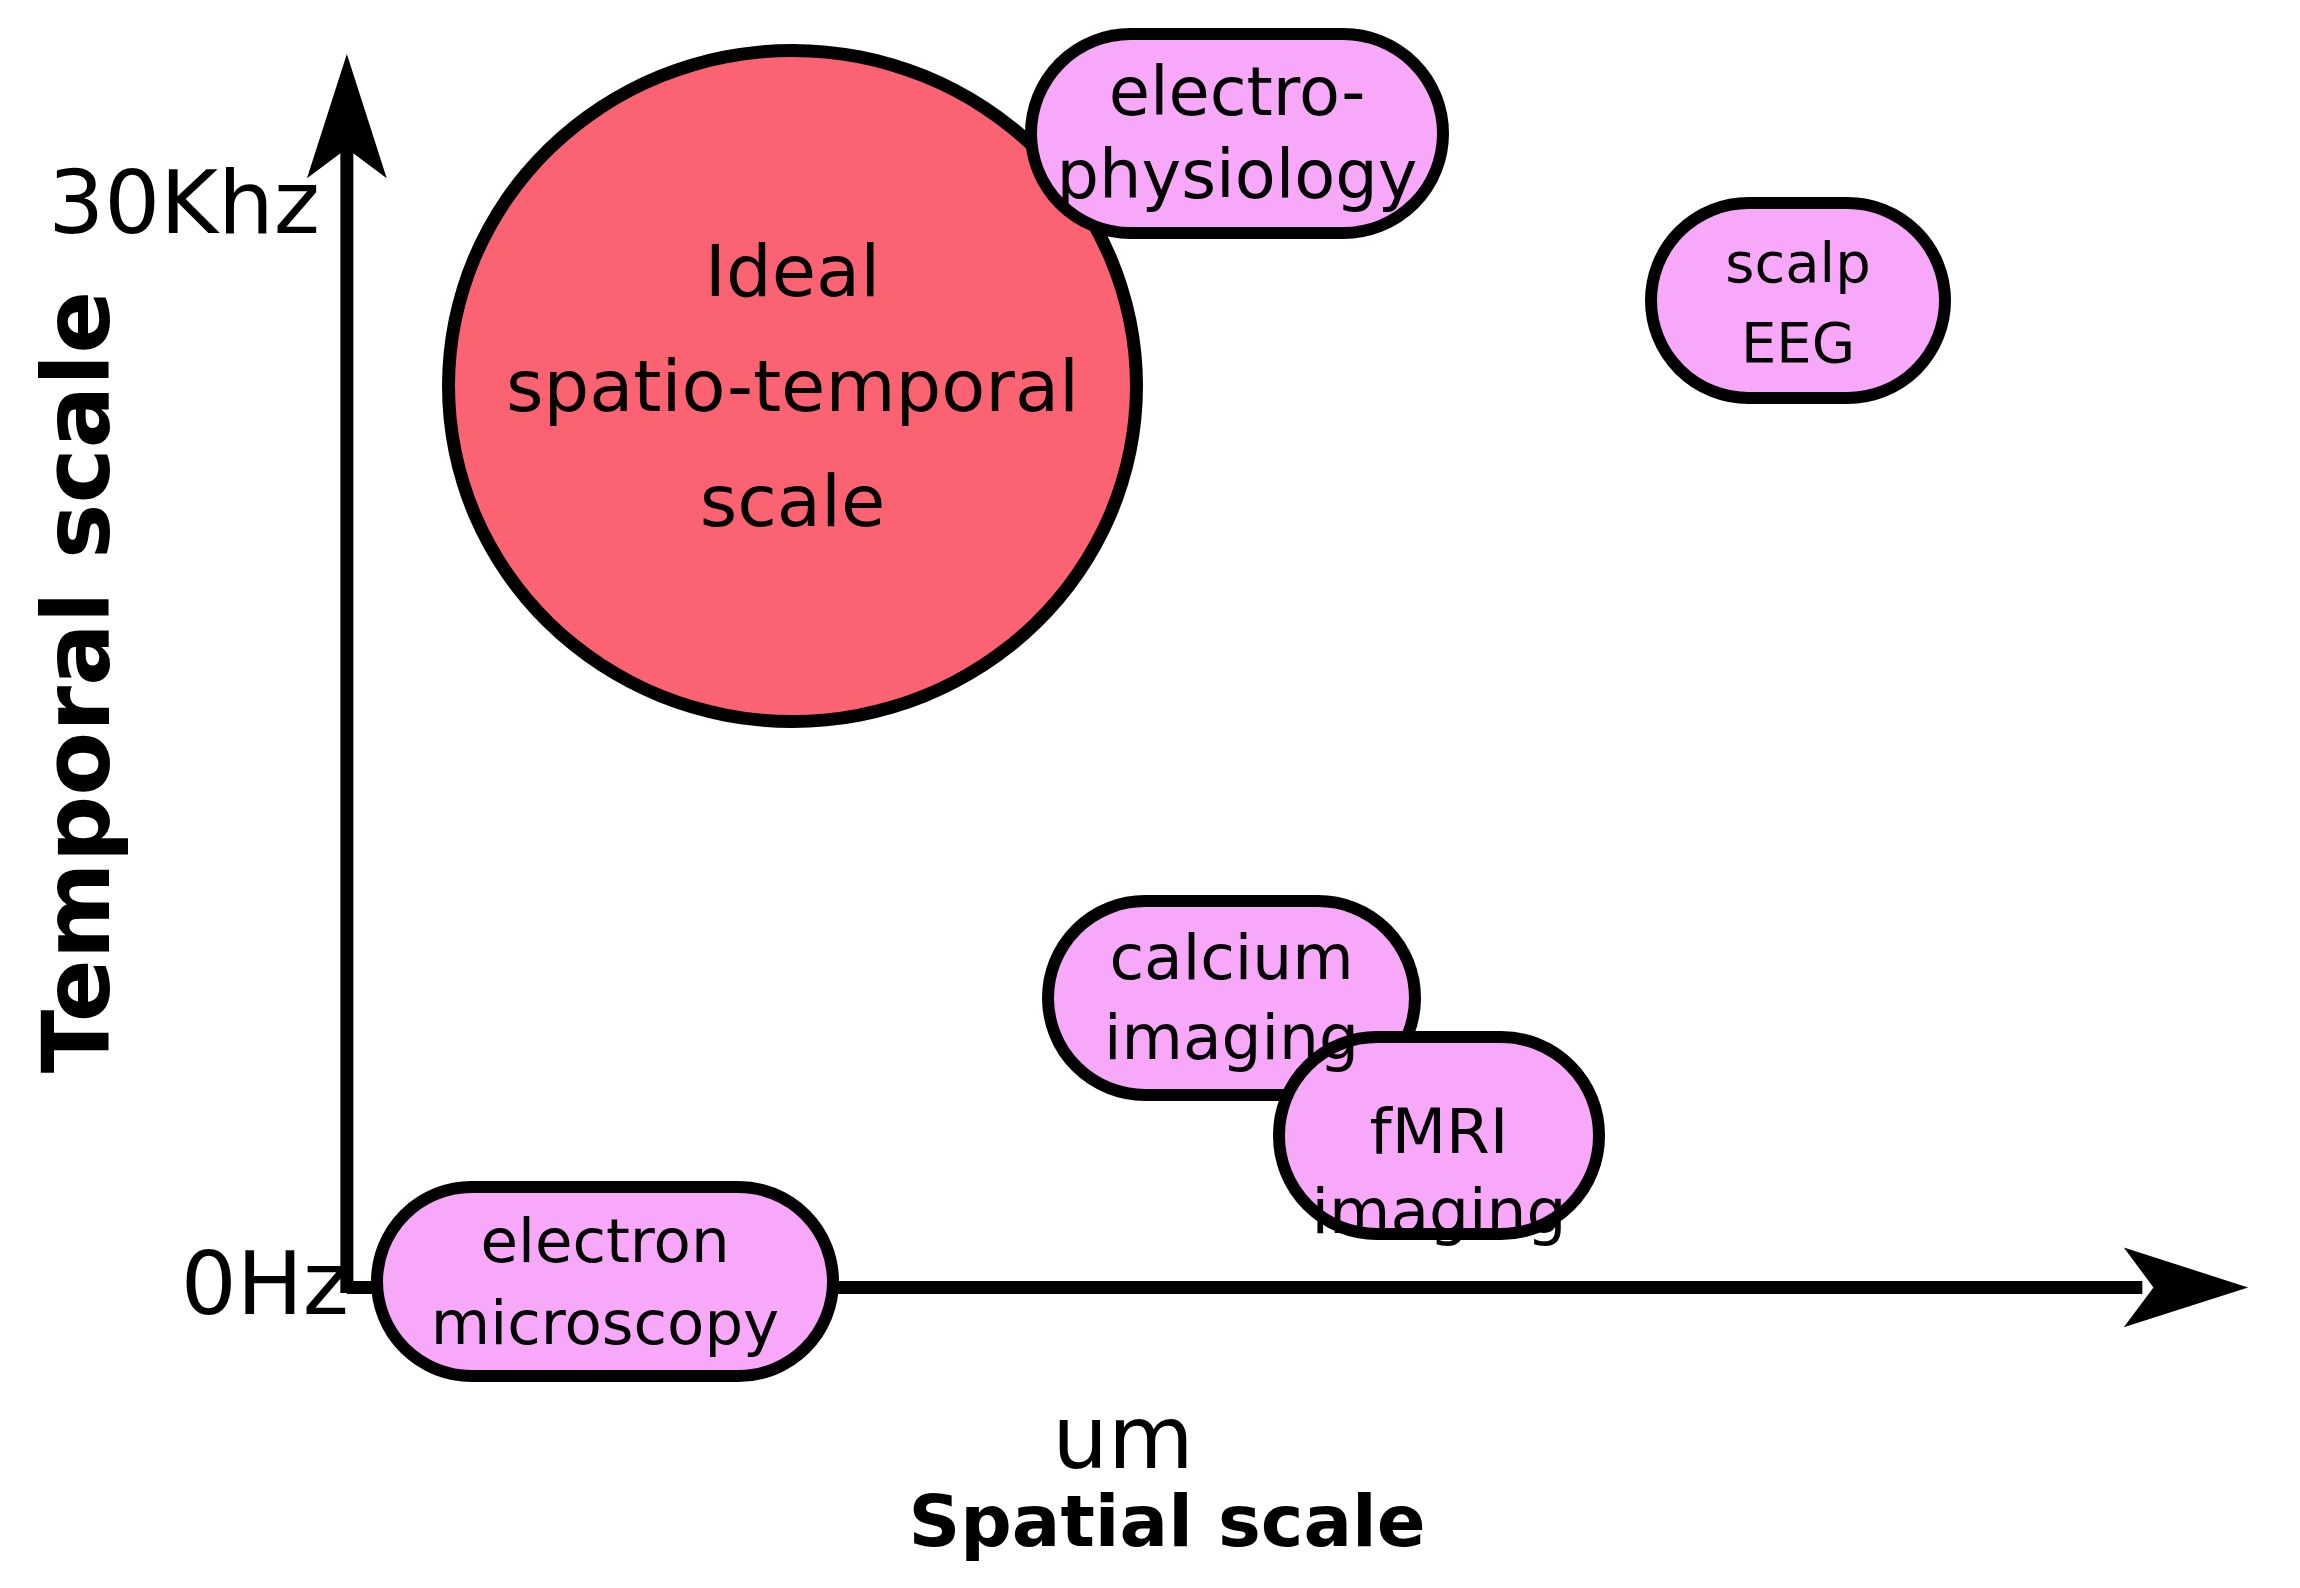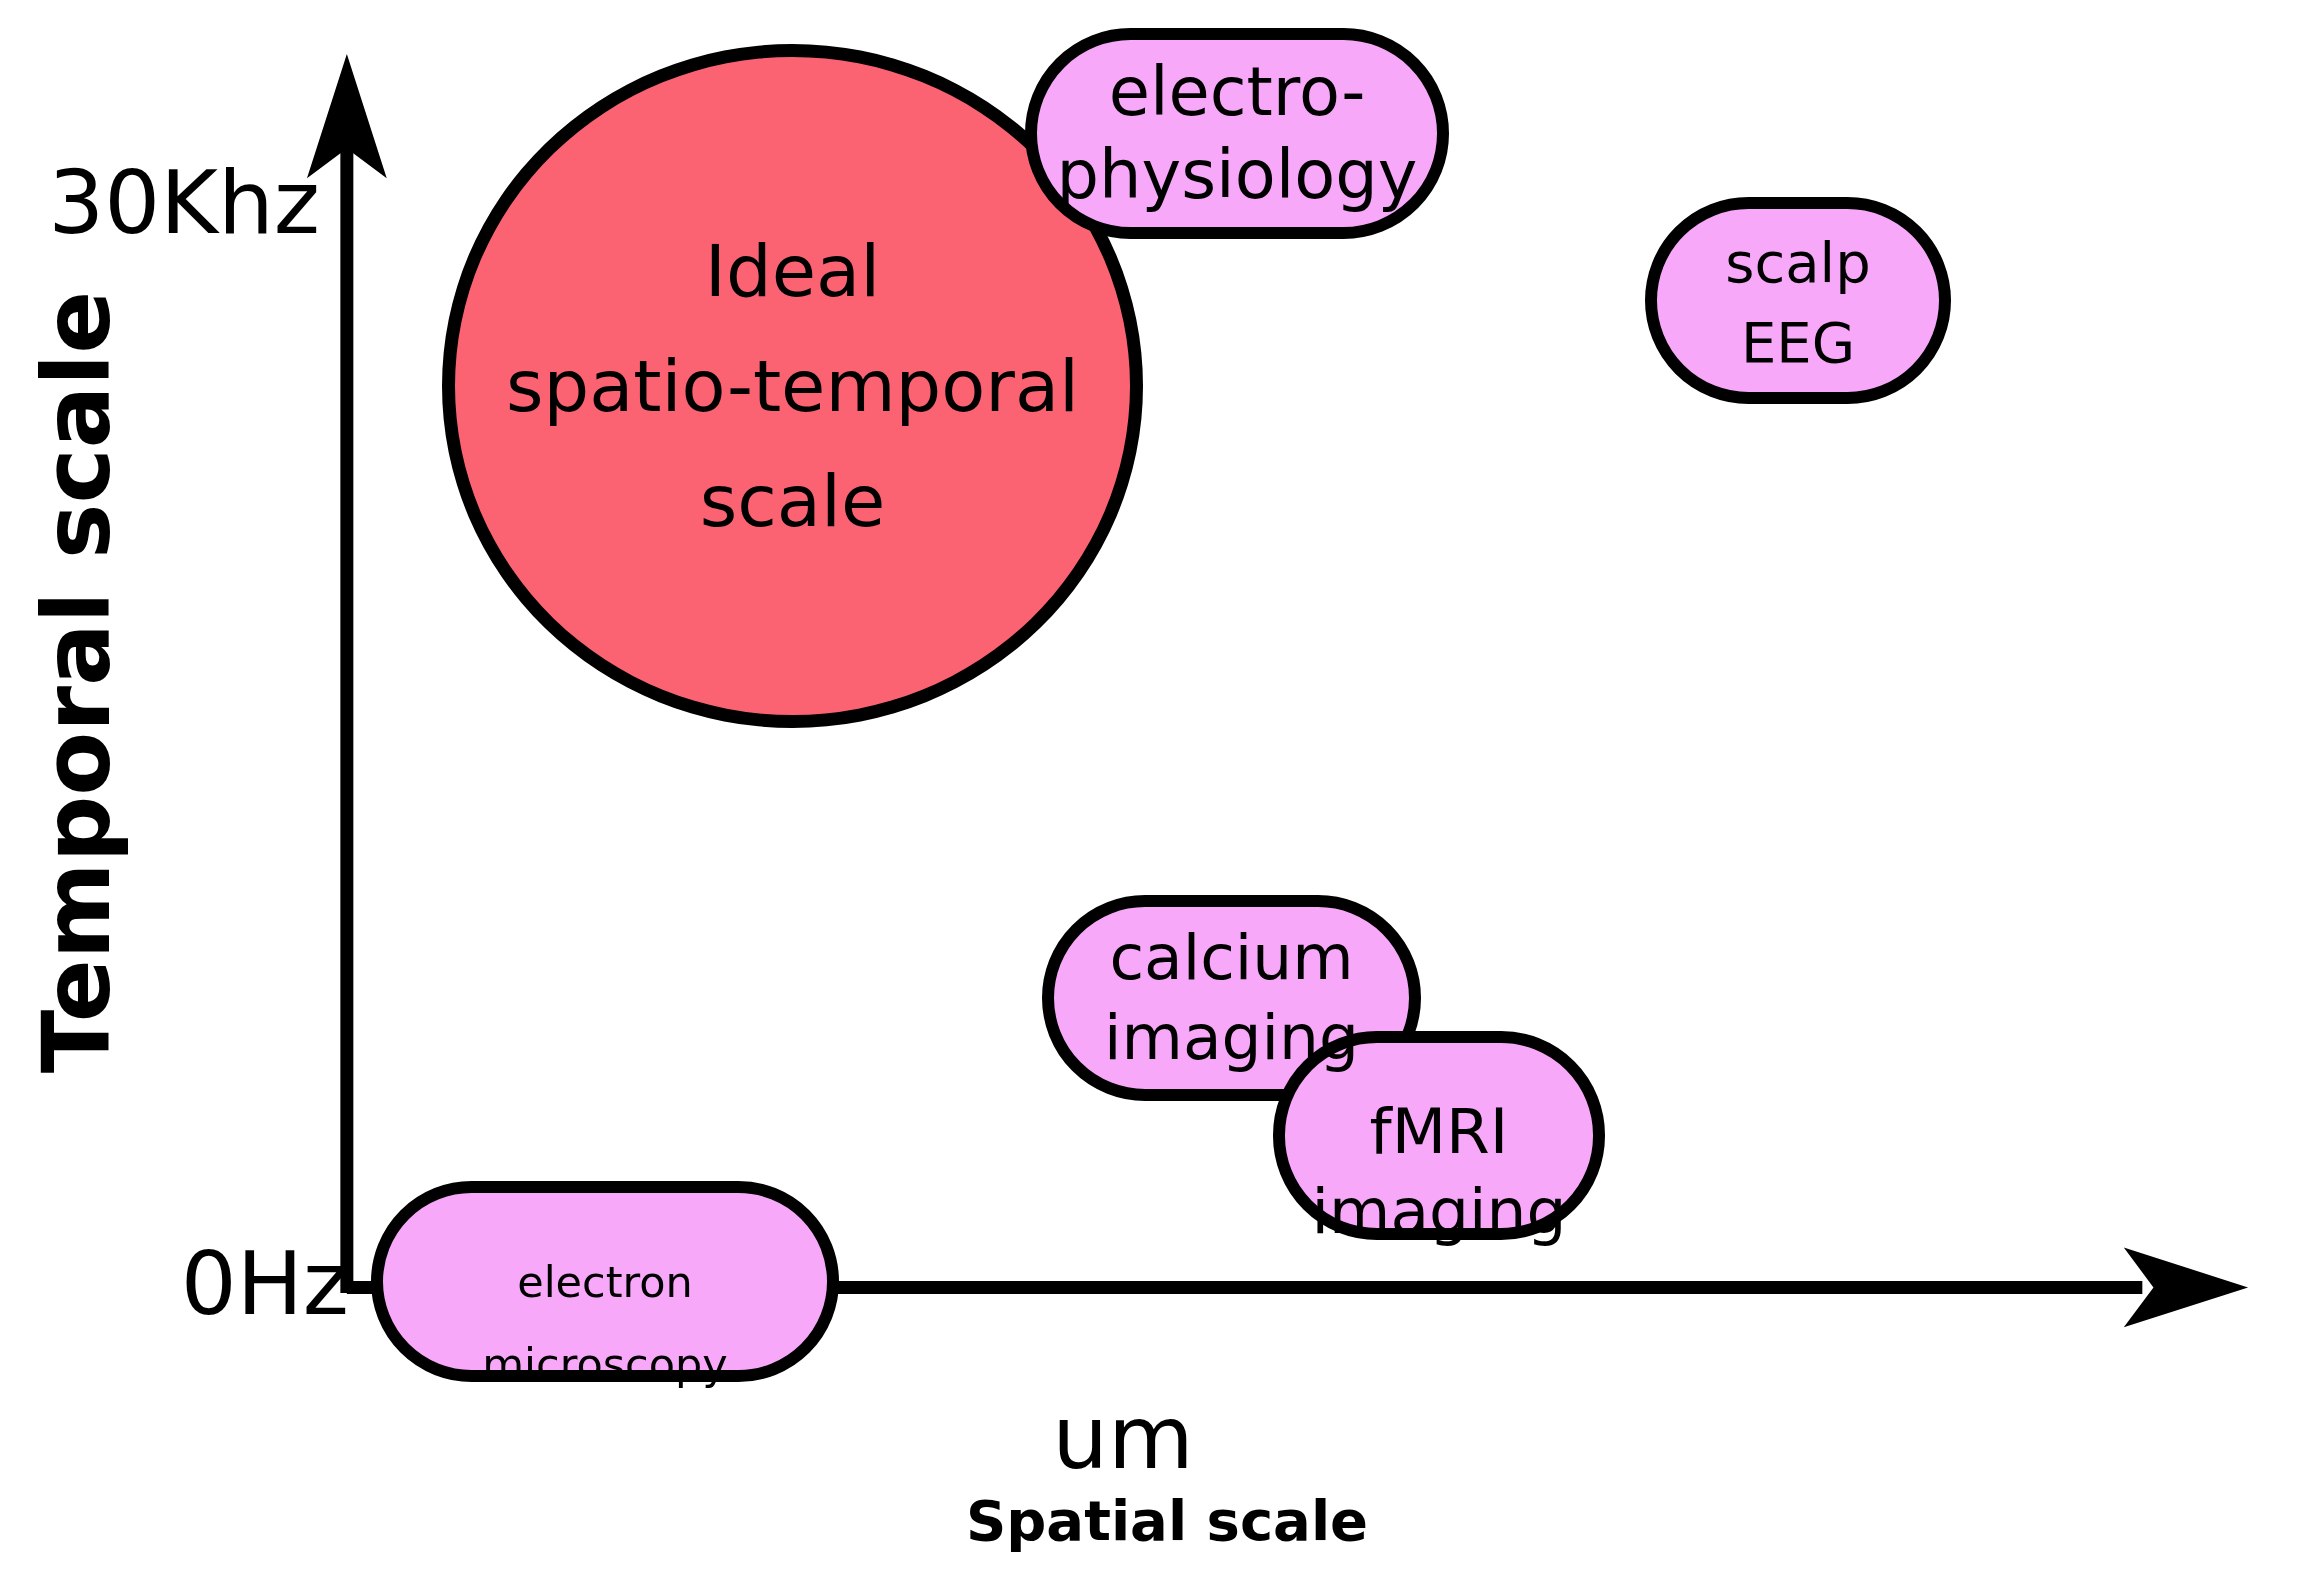--- a/index.html
+++ b/index.html
@@ -47,32 +47,32 @@
   .pill-scalp    { left: 1645px; top: 197px;  width: 306px; height: 207px; border-radius: 104px; z-index: 3; }
   .lbl-scalp     { left: 1645px; top: 199px;  width: 306px; height: 207px; font-size: 56px; line-height: 80px; z-index: 4; }
 
   .pill-calcium  { left: 1042px; top: 895px;  width: 379px; height: 206px; border-radius: 103px; z-index: 2; }
   .lbl-calcium   { left: 1042px; top: 895px;  width: 379px; height: 206px; font-size: 63px; line-height: 80px; z-index: 4; }
 
   .pill-fmri     { left: 1273px; top: 1031px; width: 332px; height: 209px; border-radius: 104px; z-index: 3; }
   .lbl-fmri      { left: 1273px; top: 1067px; width: 332px; height: 209px; font-size: 63px; line-height: 80px; z-index: 5; }
 
   .pill-electron { left: 371px;  top: 1181px; width: 468px; height: 201px; border-radius: 101px; z-index: 3; }
-  .lbl-electron  { left: 371px;  top: 1181px; width: 468px; height: 201px; font-size: 43px; line-height: 82px; z-index: 4; margin-top: 41px; }
+  .lbl-electron  { left: 371px;  top: 1181px; width: 468px; height: 201px; font-size: 61px; line-height: 82px; z-index: 4; }
 
   
   .tick { position: absolute; font-size: 88px; line-height: 104px; z-index: 1; }
   .tick-30khz { left: 0px;    top: 151px;  width: 320px; text-align: right; }
   .tick-0hz   { left: 0px;    top: 1232px; width: 327px; text-align: right; margin-left: 22px; }
   .tick-nm    { left: 352px;  top: 1388px; width: 204px; text-align: center; }
   .tick-um    { left: 1021px; top: 1386px; width: 204px; text-align: center; }
   .tick-mm    { left: 1618px; top: 1381px; width: 204px; text-align: center; }
 
   .axis-title { position: absolute; font-weight: bold; z-index: 1; }
-  .x-title { left: 796px; top: 1467px; width: 742px; text-align: center; font-size: 56px; line-height: 108px; }
+  .x-title { left: 796px; top: 1467px; width: 742px; text-align: center; font-size: 72px; line-height: 108px; }
   .y-title {
     left: -341px; top: 628px; width: 835px; height: 108px;
     text-align: center; font-size: 93px; line-height: 108px;
     transform: rotate(-90deg);
   }
 </style>
 </head>
 <body>
 
 <div class="stage">

